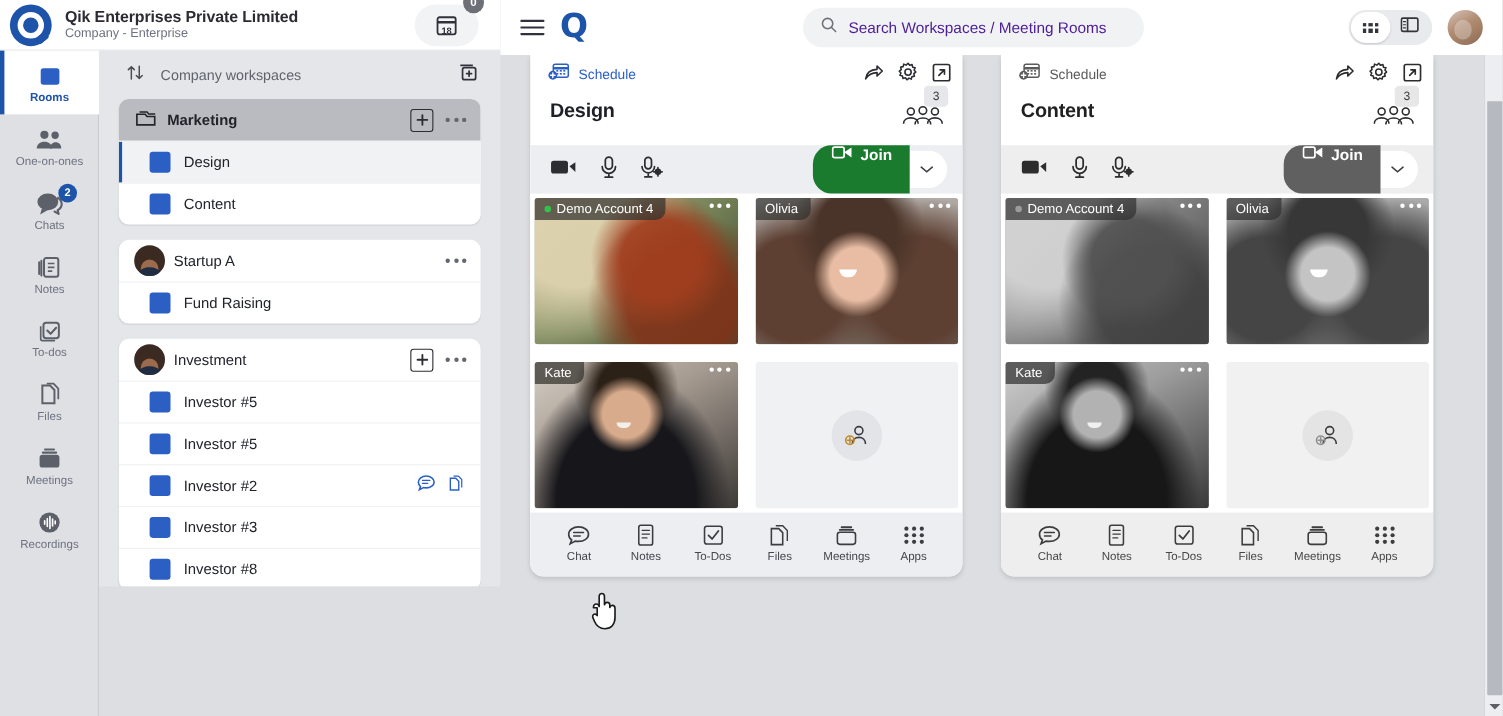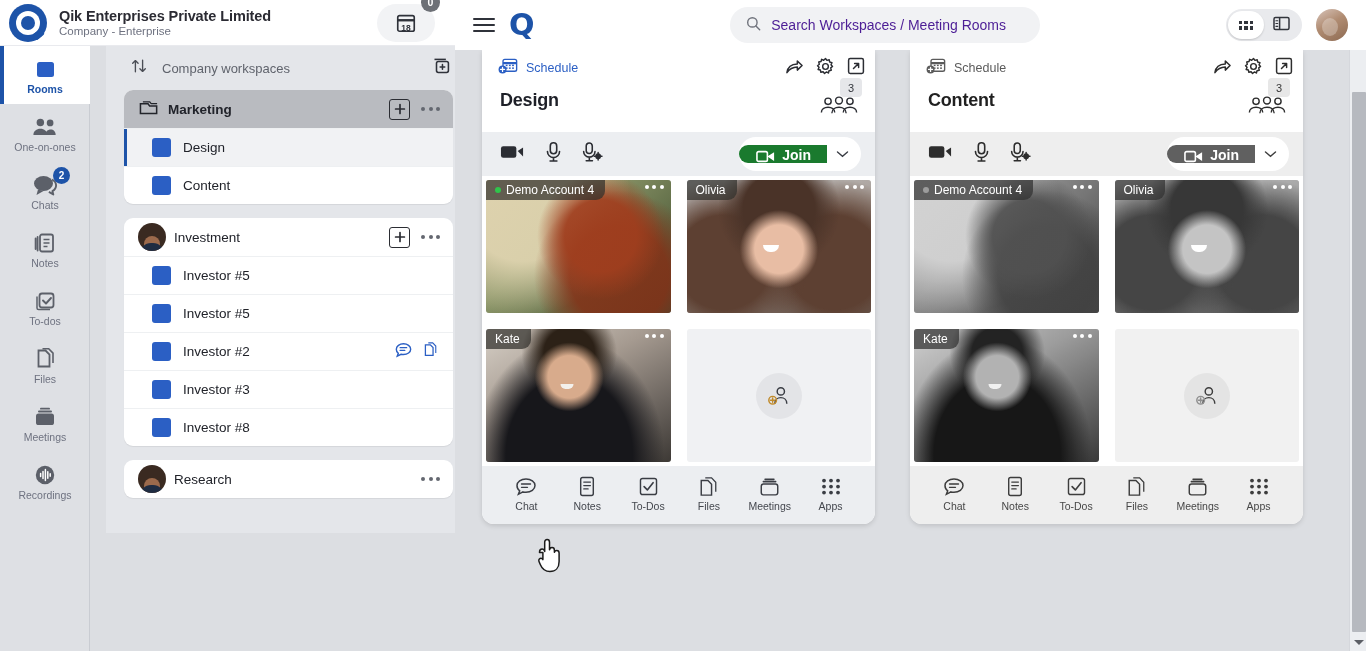--- a/index.html
+++ b/index.html
@@ -66,21 +66,21 @@
   .rail-item.active .rail-label { color: #1d53a8; font-weight: 700; }
   .rail-ico { height: 26px; display: flex; align-items: center; justify-content: center; position: relative; }
   .rail-badge {
     position: absolute; right: -12px; top: -5px; min-width: 17px; height: 17px; padding: 0 4px;
     border-radius: 9px; background: #1d53a8; color: #fff; font-size: 10px; font-weight: 700;
     display: flex; align-items: center; justify-content: center;
   }
 
   
   .ws-panel {
-    position: absolute; left: 106px; top: 46px; width: 365px; height: 487px;
+    position: absolute; left: 90px; top: 46px; width: 365px; height: 487px;
     background: #e4e6ea; overflow: hidden;
   }
   .ws-head {
     height: 44px; display: flex; align-items: center; padding: 0 18px 0 24px; gap: 14px;
   }
   .ws-head-label { font-size: 13px; color: #5f636c; flex: 1; }
   .ws-card {
     background: #ffffff; border-radius: 9px; margin: 0 18px 14px 18px;
     overflow: hidden; box-shadow: 0 1px 1px rgba(0,0,0,.07);
   }
@@ -205,22 +205,22 @@
   }
   .rc-ctrl {
     height: 44px; background: #eceef1; display: flex; align-items: center;
     padding: 0 14px 0 18px; gap: 20px; position: relative;
   }
   .join-wrap {
     margin-left: auto; display: flex; align-items: center; background: #ffffff;
     border-radius: 18px; height: 34px; padding-right: 4px;
   }
   .join-btn {
-    background: #1a7a2e; color: #ffffff; height: 18px; border-radius: 17px 0 0 17px;
-    display: flex; align-items: flex-end; gap: 7px; padding: 0 16px 0 17px;
+    background: #1a7a2e; color: #ffffff; height: 44px; border-radius: 17px 0 0 17px;
+    display: flex; align-items: flex-start; gap: 7px; padding: 0 16px 0 17px;
     font-size: 14px; font-weight: bold; cursor: pointer;
   }
   .join-caret { width: 30px; display: flex; align-items: center; justify-content: center; cursor: pointer; }
   .tiles { padding: 4px; display: grid; grid-template-columns: 1fr 1fr; gap: 16px; background: #ffffff; }
   .tile {
     position: relative; height: 133px; border-radius: 3px; overflow: hidden;
     background: #cfcfcf;
   }
   .tile.empty { background: #f0f1f3; display: flex; align-items: center; justify-content: center; }
   .add-circle {
@@ -434,20 +434,38 @@
       <div class="ws-row active">
         <span class="ws-sq"></span>
         <span class="ws-row-label">Design</span>
       </div>
       <div class="ws-row">
         <span class="ws-sq"></span>
         <span class="ws-row-label">Content</span>
       </div>
     </div>
 
+    <div class="ws-card">
+      <div class="ws-card-hd">
+        <span class="ws-avatar">
+            <span class="face"></span>
+            <span class="body"></span>
+          </span>
+        <span class="ws-card-title">Startup A</span>
+        <span class="dots">
+            <i></i>
+            <i></i>
+            <i></i>
+          </span>
+      </div>
+      <div class="ws-row">
+        <span class="ws-sq"></span>
+        <span class="ws-row-label">Fund Raising</span>
+      </div>
+    </div>
 
     <div class="ws-card">
       <div class="ws-card-hd">
         <span class="ws-avatar">
             <span class="face"></span>
             <span class="body"></span>
           </span>
         <span class="ws-card-title">Investment</span>
         <span class="plus-box">
           <svg width="12" height="12" viewBox="0 0 12 12" stroke="#2b2d33" stroke-width="1.7" stroke-linecap="round">

